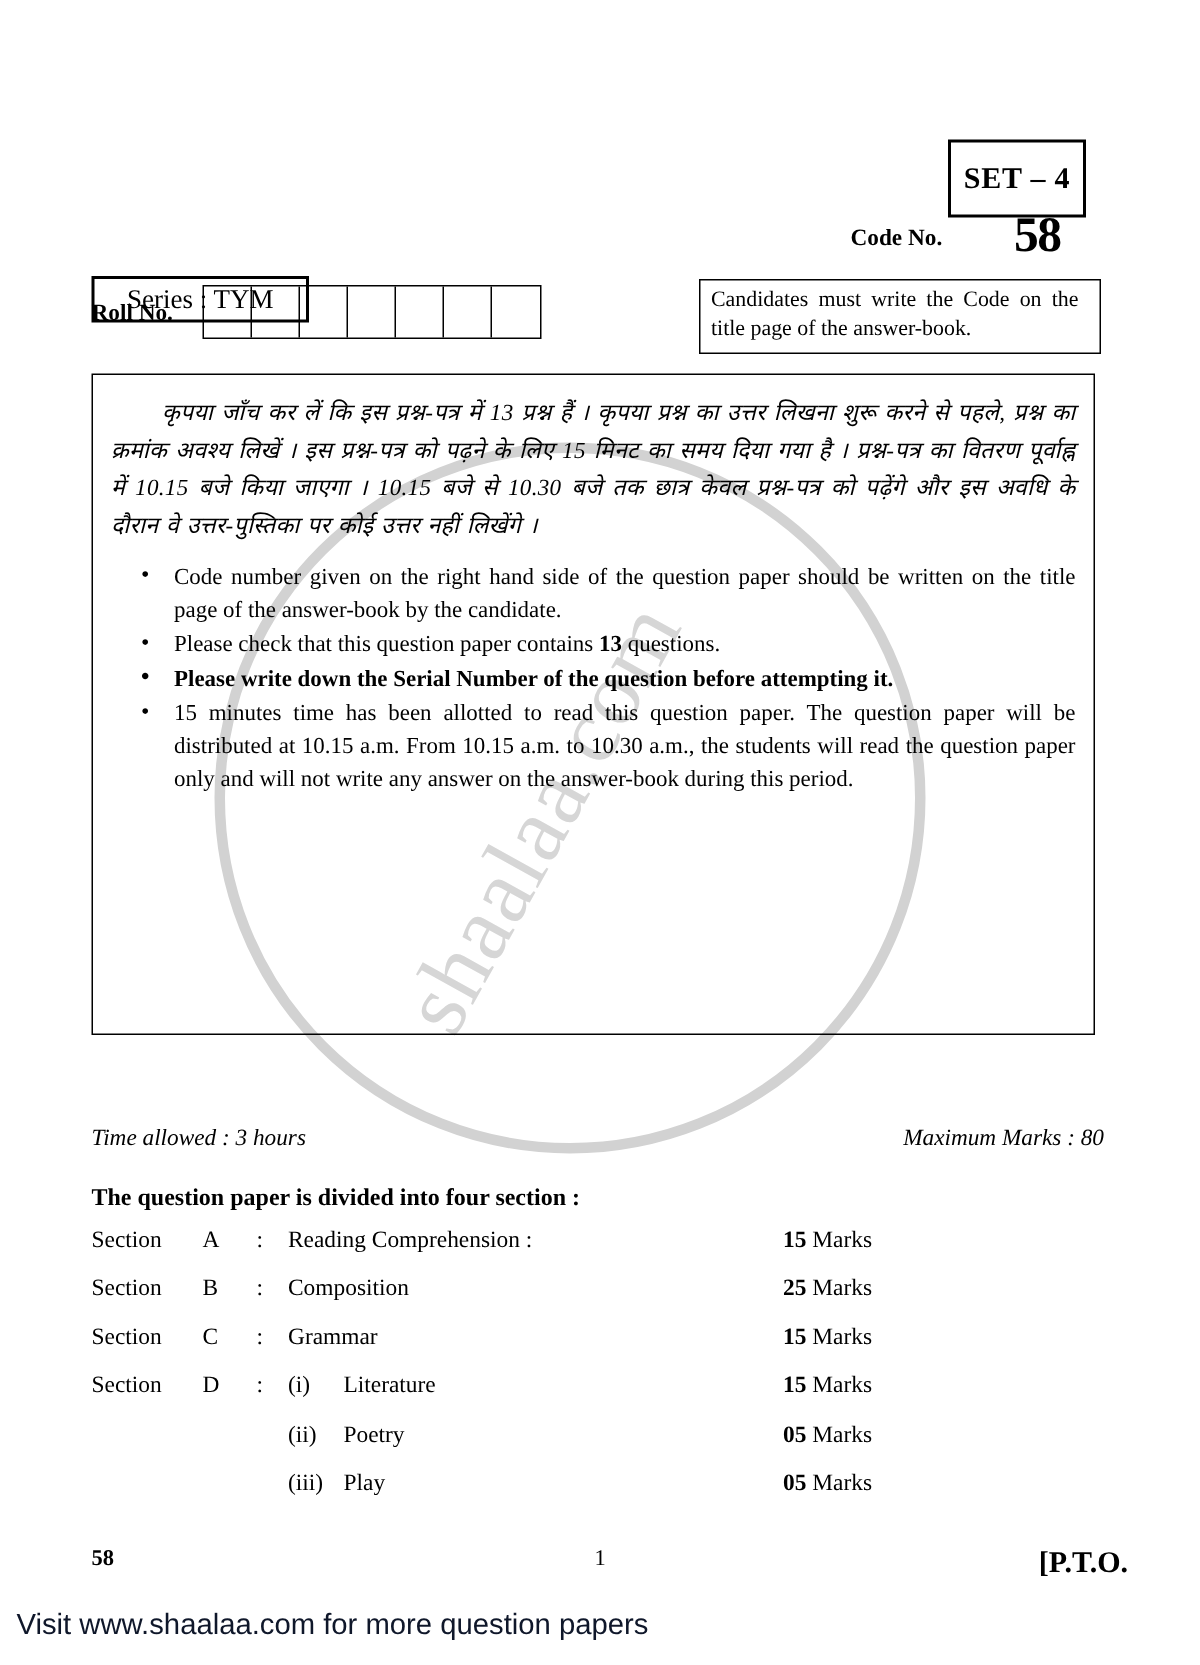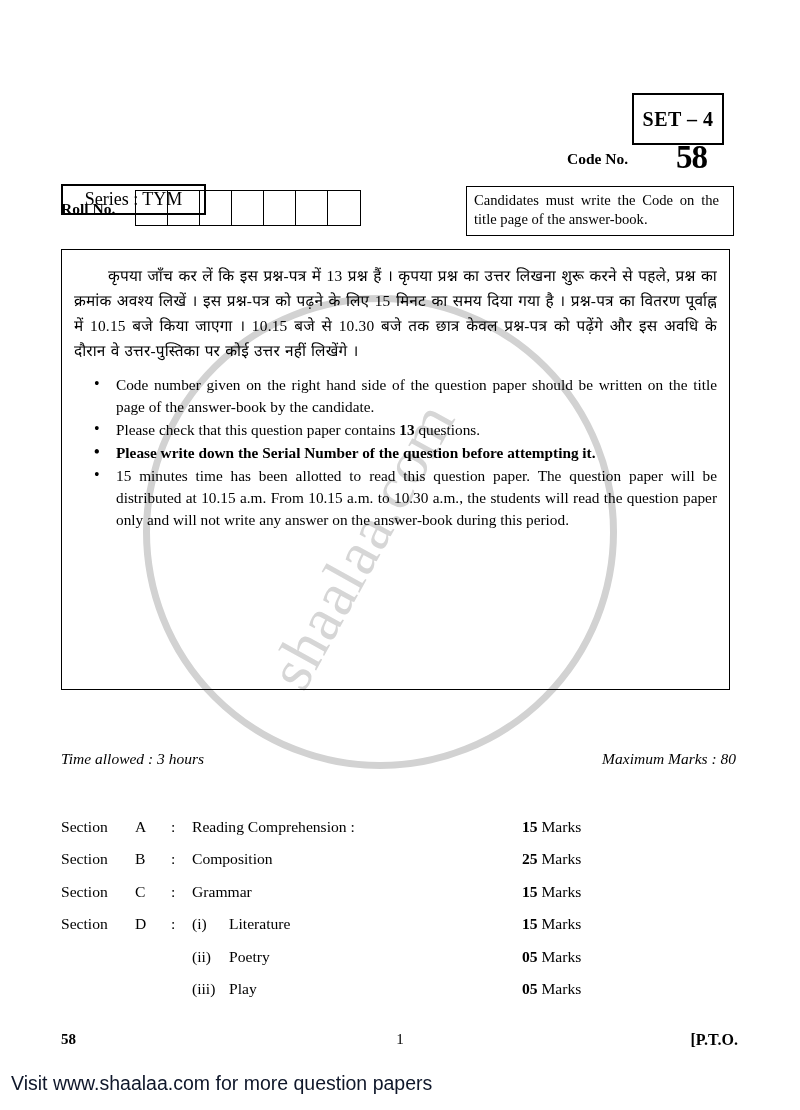--- a/index.html
+++ b/index.html
@@ -105,21 +105,21 @@
     font-family: "Liberation Serif", serif;
     font-size: 15.4px;
     line-height: 1.62;
     text-align: justify;
     text-align-last: left;
     text-indent: 34px;
     margin: 0 0 2px 0;
     letter-spacing: .2px;
     word-spacing: 1px;
   }
-  #hindi-p2 { margin-top: 4px; }
+  #hindi-p2 { margin-top: 4px; font-style: italic; }
 
   #eng-list {
     list-style: none;
     margin: 10px 0 0 0;
     padding: 0;
   }
   #eng-list li {
     position: relative;
     padding-left: 42px;
     font-size: 15.3px;
@@ -167,21 +167,21 @@
   .srow .c-lett  { position: absolute; left: 74px;  top: 3px; }
   .srow .c-colon { position: absolute; left: 110px; top: 3px; }
   .srow .c-rn    { position: absolute; left: 131px; top: 3px; }
   .srow .c-title { position: absolute; left: 131px; top: 3px; }
   .srow.has-rn .c-title { left: 168px; }
   .srow .c-marks { position: absolute; left: 461px; top: 3px; }
 
   
   #foot-left  { position: absolute; left: 61px;  top: 1031px; font-weight: bold; font-size: 15px; }
   #foot-page  { position: absolute; left: 0;     top: 1031px; width: 800px; text-align: center; font-size: 15px; }
-  #foot-pto   { position: absolute; right: 62px; top: 1031px; font-weight: bold; font-size: 16px; }
+  #foot-pto   { position: absolute; right: 48px; top: 1031px; font-weight: bold; font-size: 20px; }
 
   #banner {
     position: absolute; left: 11px; top: 1072px;
     font-family: "Liberation Sans", sans-serif;
     font-size: 19.5px;
     color: #0f172a;
   }
 </style>
 </head>
 <body>
@@ -221,20 +221,21 @@
     <ul id="eng-list">
       <li>Code number given on the right hand side of the question paper should be written on the title page of the answer-book by the candidate.</li>
       <li>Please check that this question paper contains <span class="b">13</span> questions.</li>
       <li class="bold">Please write down the Serial Number of the question before attempting it.</li>
       <li>15 minutes time has been allotted to read this question paper. The question paper will be distributed at 10.15 a.m. From 10.15 a.m. to 10.30 a.m., the students will read the question paper only and will not write any answer on the answer-book during this period.</li>
     </ul>
   </div>
 
   <div id="time-allowed">Time allowed : 3 hours</div>
   <div id="max-marks">Maximum Marks : 80</div>
+  <div id="divide-note">The question paper is divided into four section :</div>
 
   <div id="sections">
 
     <div class="srow">
       <span class="c-word">Section</span>
       <span class="c-lett">A</span>
       <span class="c-colon">:</span>
       <span class="c-title">Reading Comprehension :</span>
       <span class="c-marks"><b>15</b> <span>Marks</span></span>
     </div>

